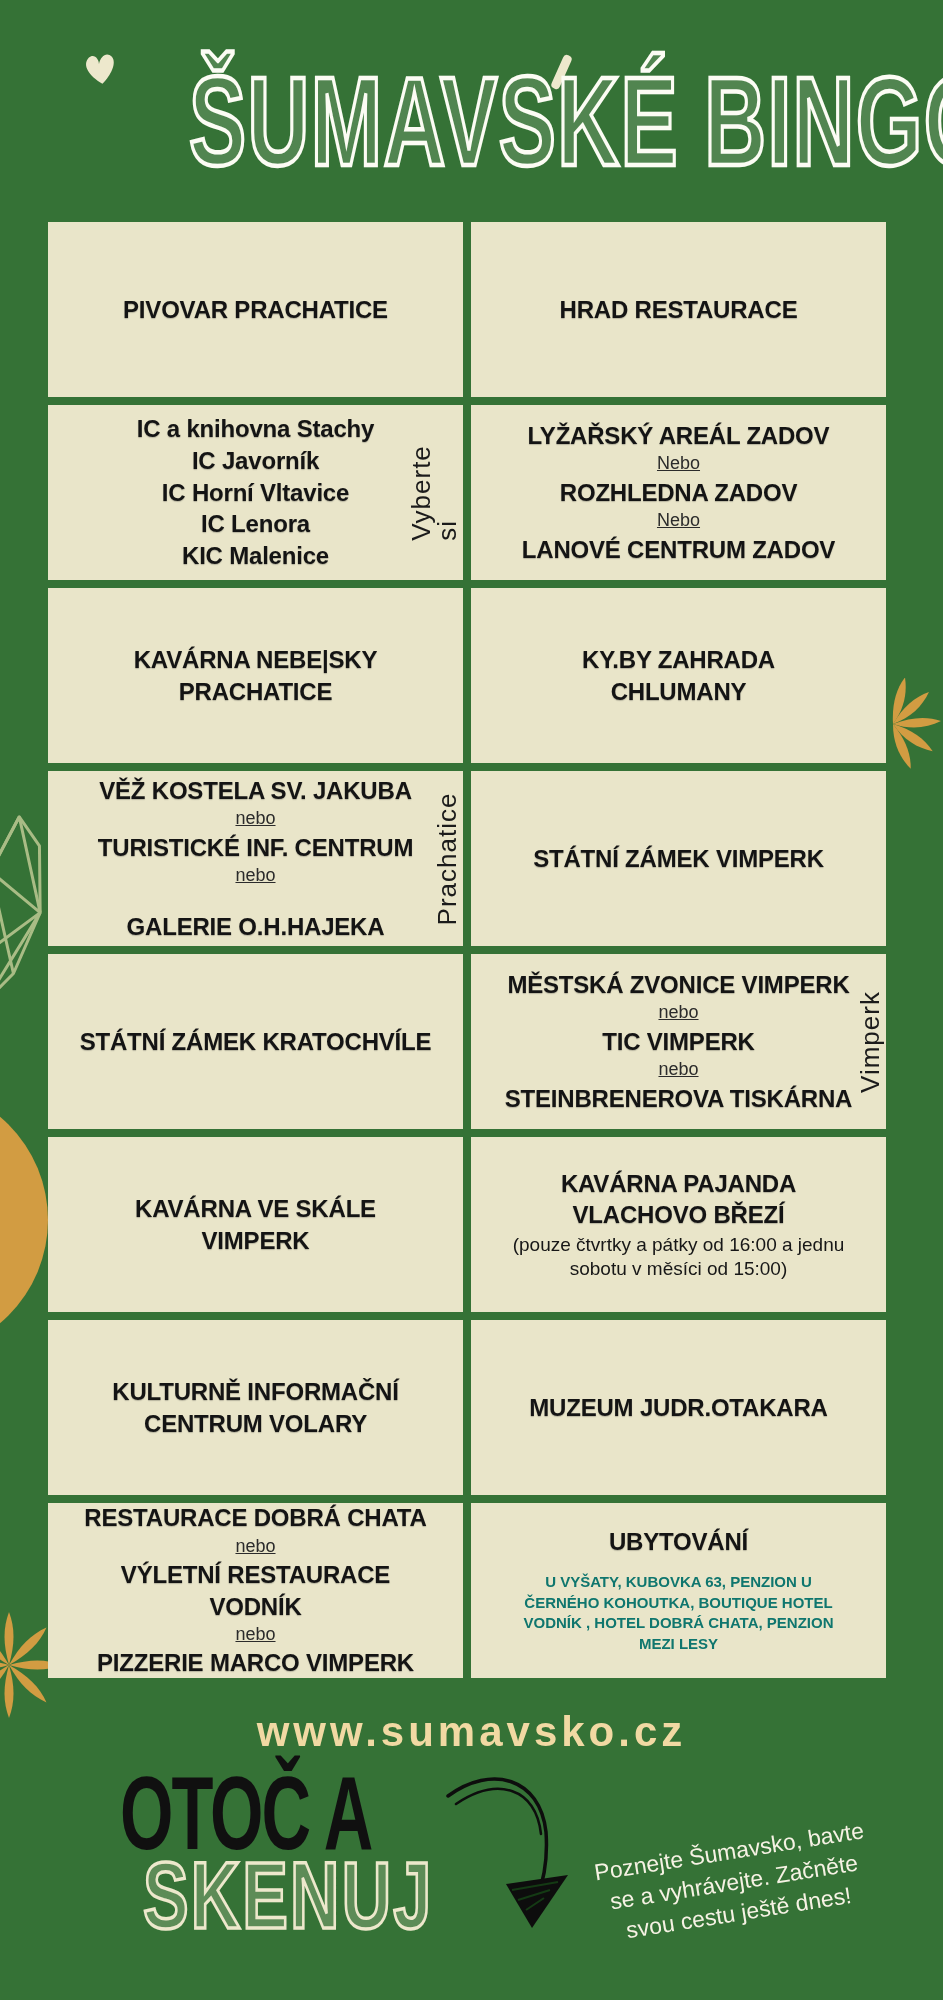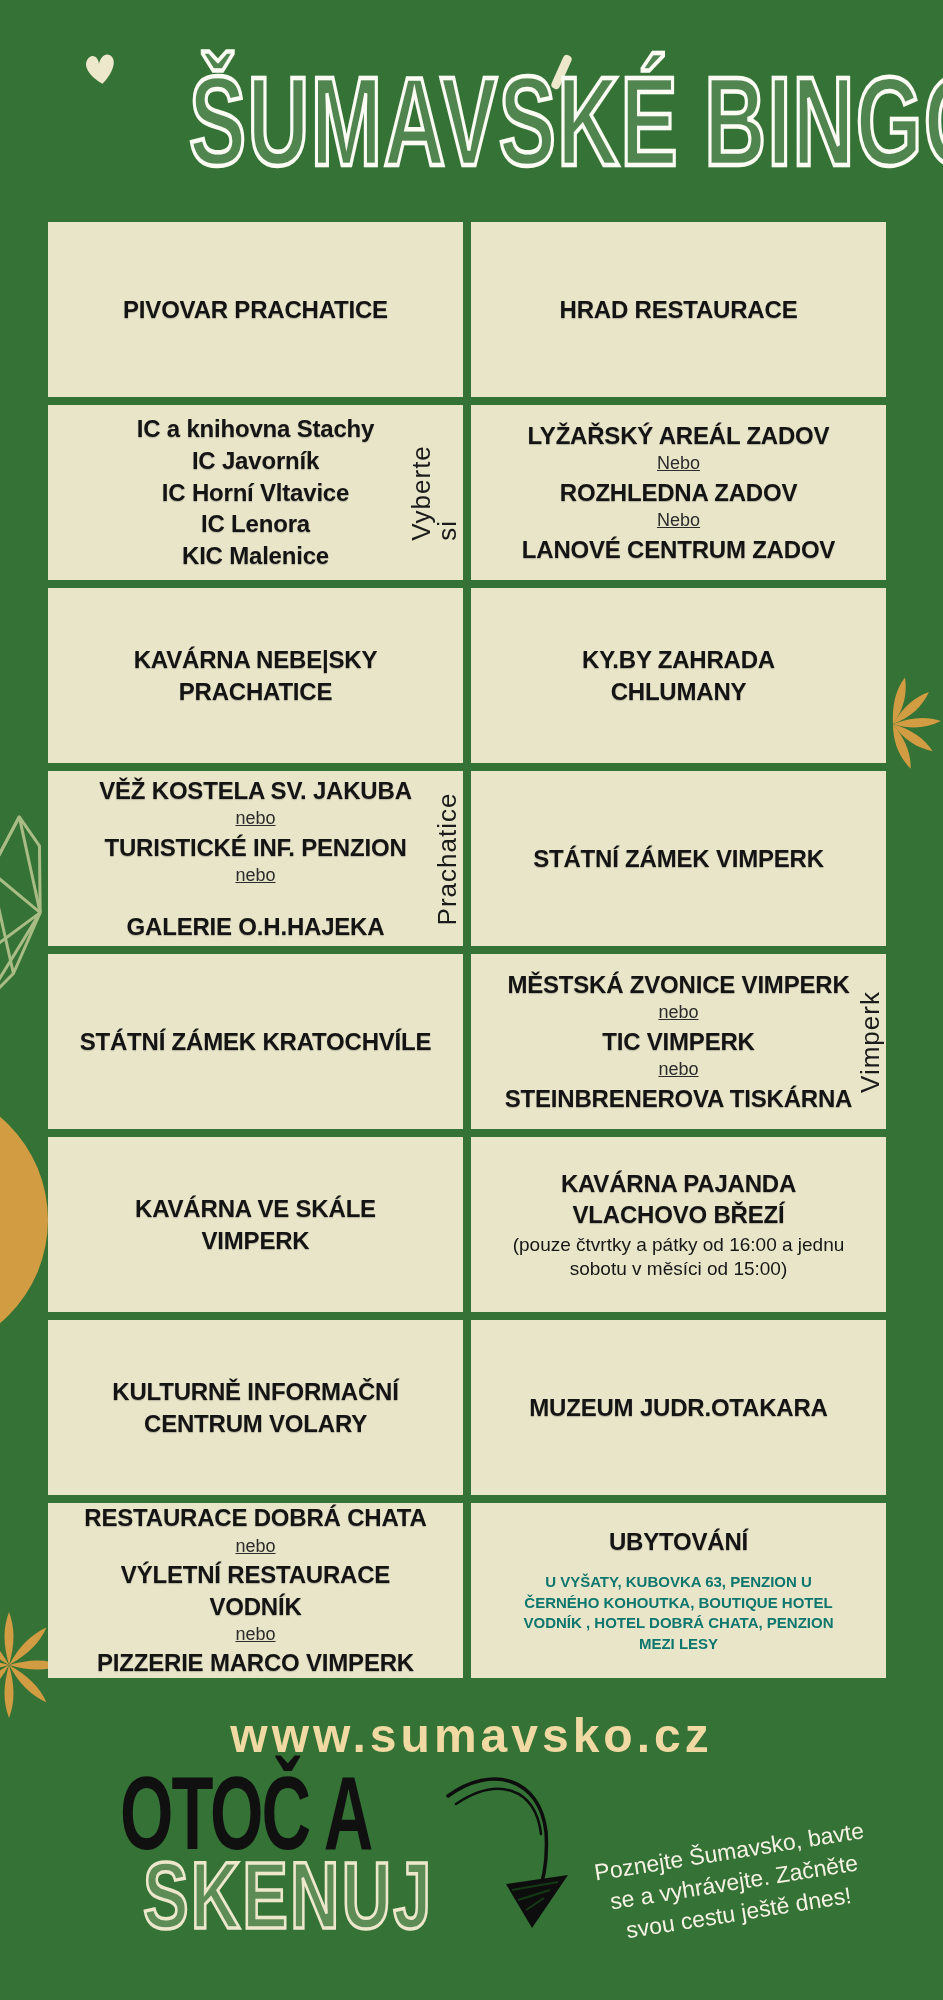--- a/index.html
+++ b/index.html
@@ -68,21 +68,21 @@
   .side-label{
     position:absolute;right:3px;top:50%;
     transform:translateY(-50%) rotate(180deg);
     writing-mode:vertical-rl;
     font-size:26px;font-weight:500;color:#1b1b1b;letter-spacing:1px;
     line-height:1;
   }
   
   .website{
     position:absolute;left:0;top:1708px;width:943px;text-align:center;
-    font-size:48px;font-weight:700;letter-spacing:4px;color:var(--website);
+    font-size:42px;font-weight:700;letter-spacing:4px;color:var(--website);
   }
   .otoc{
     position:absolute;left:120px;top:1764px;z-index:2;
     font-size:104px;font-weight:900;letter-spacing:-3px;line-height:0.95;
     color:#101010;transform:scaleX(0.66);transform-origin:left top;
     white-space:nowrap;
   }
   .skenuj{
     position:absolute;left:143px;top:1850px;z-index:3;
     font-size:95px;font-weight:900;letter-spacing:3px;line-height:0.95;
@@ -185,21 +185,21 @@
     <div class="card">
       <div class="card-inner">
         <div class="line-main">KY.BY ZAHRADA</div>
         <div class="line-main">CHLUMANY</div>
       </div>
     </div>
     <div class="card">
       <div class="card-inner">
         <div class="line-main">VĚŽ KOSTELA SV. JAKUBA</div>
         <div class="line-or">nebo</div>
-        <div class="line-main">TURISTICKÉ INF. PENZION</div>
+        <div class="line-main">TURISTICKÉ INF. CENTRUM</div>
         <div class="line-or">nebo</div>
         <div class="line-main gap">GALERIE O.H.HAJEKA</div>
       </div>
       <div class="side-label">Prachatice</div>
     </div>
     <div class="card">
       <div class="card-inner">
         <div class="line-main">STÁTNÍ ZÁMEK VIMPERK</div>
       </div>
     </div>

